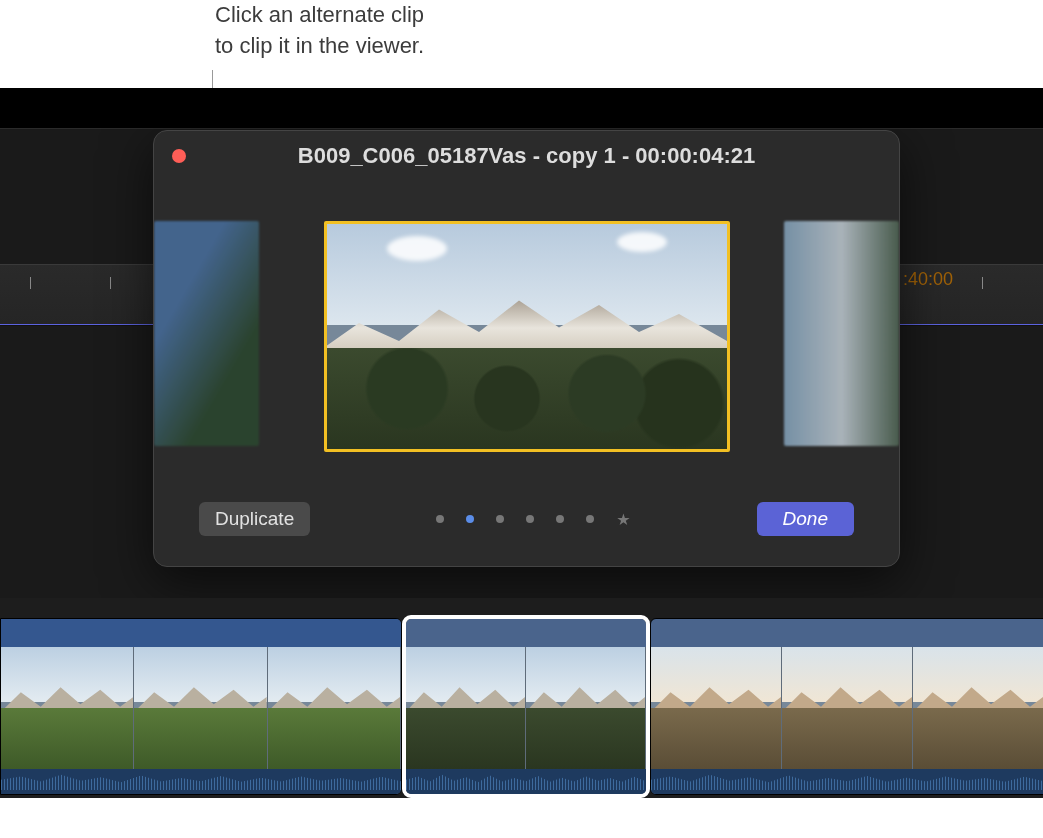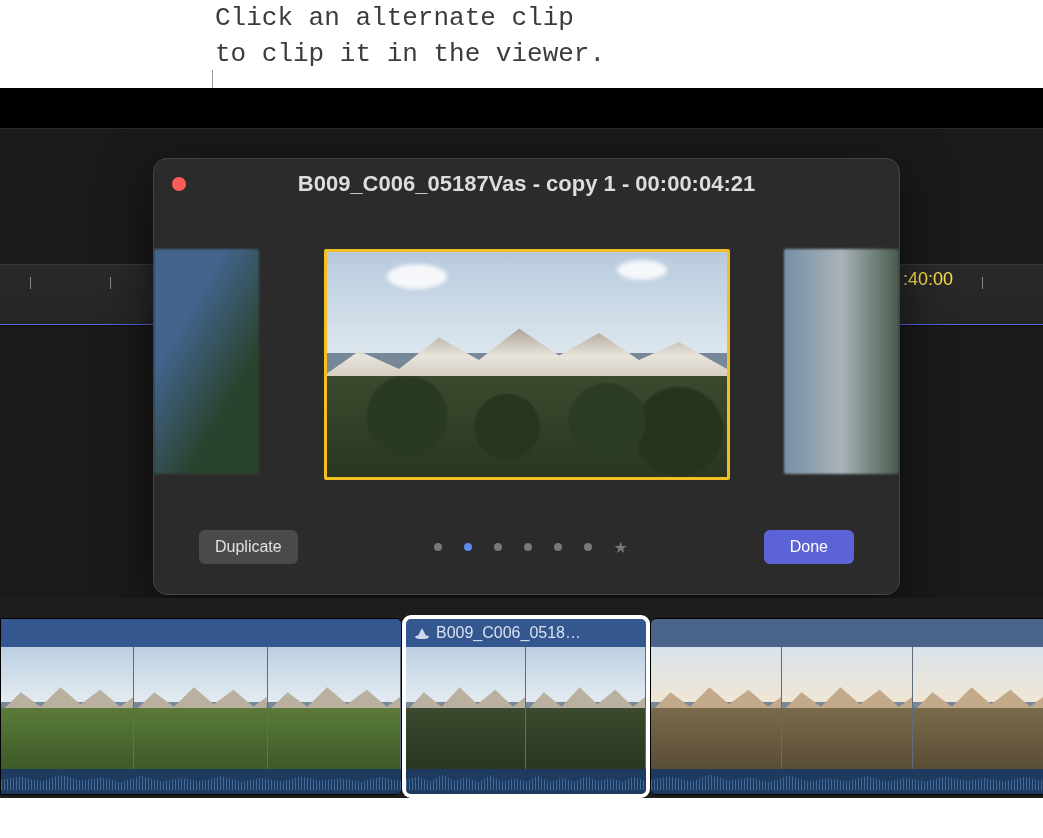--- a/index.html
+++ b/index.html
@@ -1,44 +1,44 @@
 <!DOCTYPE html>
 <html><head>
 <meta charset="utf-8">
 <style>
   html,body{margin:0;padding:0;width:1043px;height:838px;background:#fff;font-family:-apple-system,"Helvetica Neue",Arial,sans-serif;overflow:hidden;}
   .stage{position:absolute;inset:0;}
   
-  .caption{position:absolute;left:215px;top:0px;font-size:26px;color:#3c3c3c;line-height:1.4;font-family:Liberation Mono, monospace;}
+  .caption{position:absolute;left:215px;top:0px;font-size:22px;color:#3c3c3c;line-height:1.4;}
   .leader{position:absolute;left:212px;top:70px;width:1px;height:195px;background:#999;}
   
   .viewer-band{position:absolute;left:0;top:88px;right:0;height:510px;background:#000;}
   .inner-dark{position:absolute;left:0;top:40px;right:0;bottom:0;background:#1a1a1a;border-top:1px solid #2b2b2b;}
   .ruler-strip{position:absolute;left:0;top:135px;right:0;height:60px;background:linear-gradient(#2a2a2a,#252525);border-top:1px solid #3a3a3a;border-bottom:1px solid #111;}
   .ruler-line{position:absolute;left:0;right:0;top:195px;height:1px;background:#5c63e0;}
   .ruler-tick{position:absolute;top:148px;width:1px;height:12px;background:#888;}
-  .ruler-label{position:absolute;top:140px;font-size:18px;color:#fde047;}
+  .ruler-label{position:absolute;top:140px;font-size:18px;color:#a16207;}
   
-  .popover{position:absolute;left:153px;top:130px;width:745px;height:435px;background:#2b2b2b;border:1px solid #444;border-radius:14px;box-shadow:0 15px 50px rgba(0,0,0,.6);margin-top:28px;}
+  .popover{position:absolute;left:153px;top:130px;width:745px;height:435px;background:#2b2b2b;border:1px solid #444;border-radius:14px;box-shadow:0 15px 50px rgba(0,0,0,.6);}
   .pop-title-row{display:flex;align-items:center;height:50px;padding:0 18px;}
   .close-dot{width:14px;height:14px;border-radius:50%;background:#ff5e57;flex:0 0 auto;}
   .pop-title{flex:1;text-align:center;font-size:22px;font-weight:600;color:#ddd;margin-left:-14px;}
   .carousel{position:relative;height:280px;margin-top:10px;overflow:hidden;}
   .thumb{position:absolute;top:30px;border-radius:2px;}
   .thumb-left{left:0;width:105px;height:225px;background:linear-gradient(120deg,#4a6f9c 0%,#4a6f9c 30%,#2f4a33 70%);filter:blur(1px) brightness(.9);}
   .thumb-right{right:0;width:115px;height:225px;background:linear-gradient(90deg,#8aa9c2 0%,#c7d2da 50%,#556b5a 100%);filter:blur(1px) brightness(.85);}
   .thumb-main{left:170px;width:400px;height:225px;border:3px solid #f2c023;background:#789;}
   .thumb-main .sky{position:absolute;left:0;right:0;top:0;height:45%;background:linear-gradient(#b7cadd,#dce6ee);}
   .thumb-main .cloud{position:absolute;width:60px;height:25px;background:rgba(255,255,255,.85);border-radius:50%;filter:blur(2px);}
   .thumb-main .mount{position:absolute;left:0;right:0;top:30%;height:40%;background:linear-gradient(180deg,#9a8f80 0%,#e8e4dc 40%,#cfc7b8 70%);clip-path:polygon(0 60%,8% 35%,18% 55%,28% 20%,38% 45%,48% 10%,58% 40%,68% 15%,78% 45%,88% 25%,100% 55%,100% 100%,0 100%);}
   .thumb-main .trees{position:absolute;left:0;right:0;bottom:0;height:45%;background:radial-gradient(circle at 20% 40%, #2a3a22 0 12%, transparent 13%),radial-gradient(circle at 45% 50%, #28351f 0 14%, transparent 15%),radial-gradient(circle at 70% 45%, #2c3b24 0 13%, transparent 14%),radial-gradient(circle at 88% 55%, #26331d 0 12%, transparent 13%),linear-gradient(#3b4a2e,#2a3620);}
   .pop-bottom{position:absolute;left:0;right:0;bottom:22px;height:50px;display:flex;align-items:center;padding:0 45px;}
-  .btn{height:34px;padding:0 16px;border-radius:6px;font-size:16px;display:flex;align-items:center;cursor:pointer;}
+  .btn{height:34px;padding:0 16px;border-radius:6px;font-size:19px;display:flex;align-items:center;cursor:pointer;}
   .btn-grey{background:#4a4a4a;color:#e2e2e2;}
-  .btn-blue{background:#5b63d6;color:#fff;font-weight:500;padding:0 26px;}
+  .btn-blue{background:#5b63d6;color:#fff;font-weight:500;padding:0 26px;font-style:italic;}
   .dots{flex:1;display:flex;justify-content:center;gap:22px;align-items:center;}
   .dot{width:8px;height:8px;border-radius:50%;background:#777;cursor:pointer;}
   .dot.active{background:#5b8de8;}
   .star{color:#777;font-size:16px;cursor:pointer;}
   
   .timeline{position:absolute;left:0;right:0;top:598px;height:200px;background:#1d1d1d;}
   .tl-row{position:absolute;left:0;right:0;top:20px;height:175px;}
   .clip{position:absolute;top:0;border:1px solid #000;border-radius:6px;overflow:hidden;background:#4a648c;}
   .clip-head{height:28px;background:#34578f;display:flex;align-items:center;padding:0 8px;gap:6px;font-size:16px;color:#d8e1ef;white-space:nowrap;overflow:hidden;}
   .aud-icon{width:16px;height:12px;}
@@ -137,27 +137,20 @@
               <div class="m2"></div>
               <div class="g2"></div>
             </div>
         </div>
         <div class="clip-wave">
             <div class="wave-line"></div>
           </div>
       </div>
 
       <div class="clip snow sel" style="left:405px;width:240px;height:175px">
-        <div class="clip-head">
-          <svg class="aud-icon" viewBox="0 0 16 12">
-              <ellipse cx="8" cy="10" rx="7" ry="2" fill="#cfd9ec"></ellipse>
-              <path d="M4 9 L8 1 L12 9 Z" fill="#cfd9ec"></path>
-            </svg>
-          <span>B009_C006_0518…</span>
-        </div>
         <div class="clip-thumbs">
           <div class="ct snow">
               <div class="sky2"></div>
               <div class="m2"></div>
               <div class="g2"></div>
             </div>
           <div class="ct snow">
               <div class="sky2"></div>
               <div class="m2"></div>
               <div class="g2"></div>

